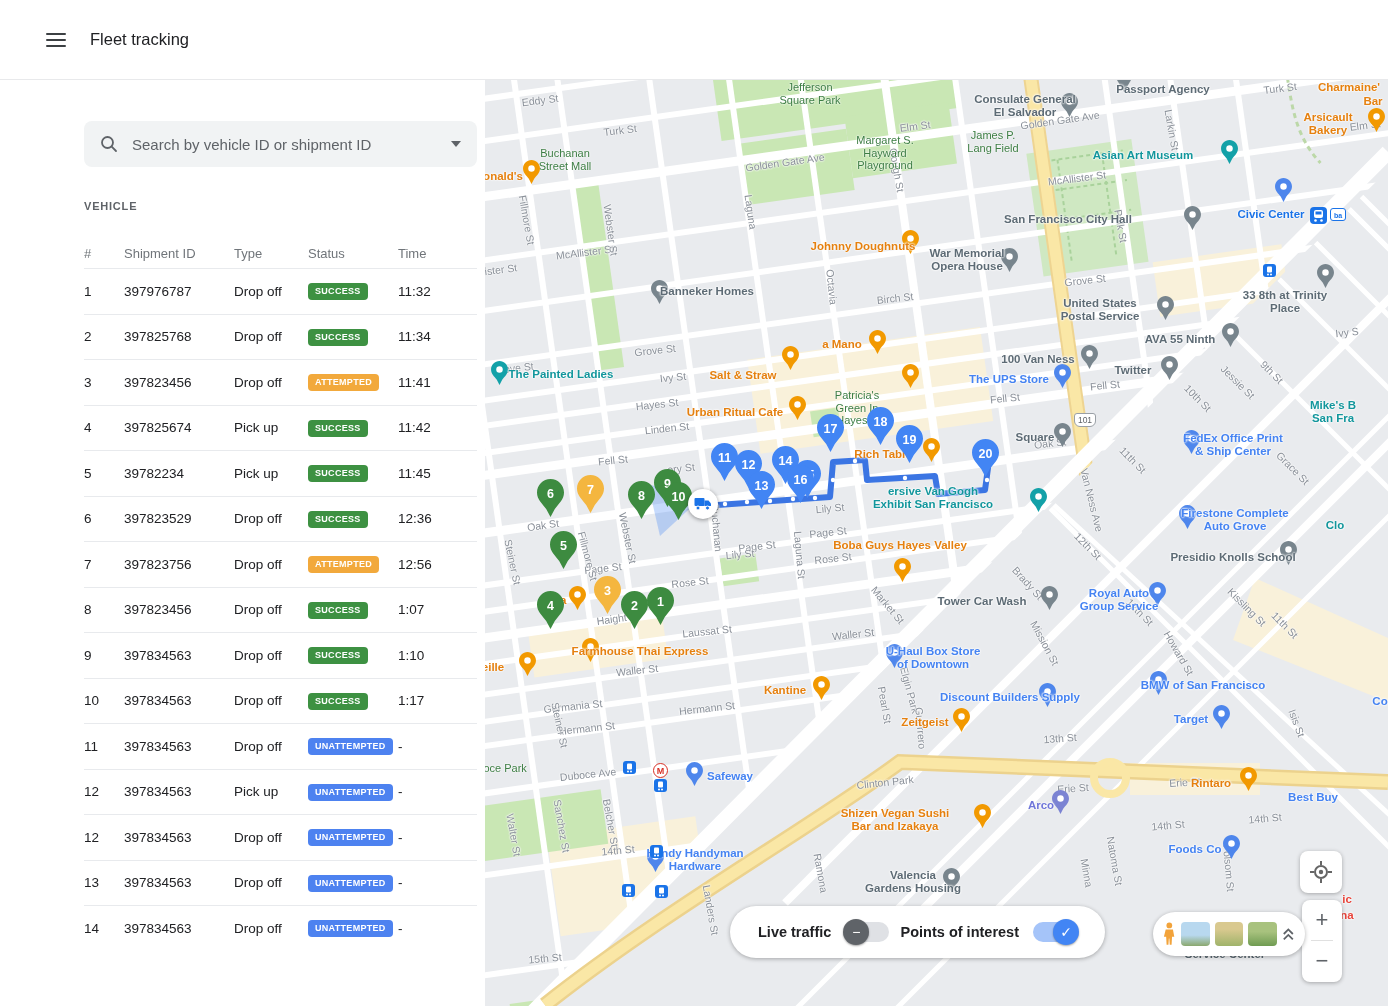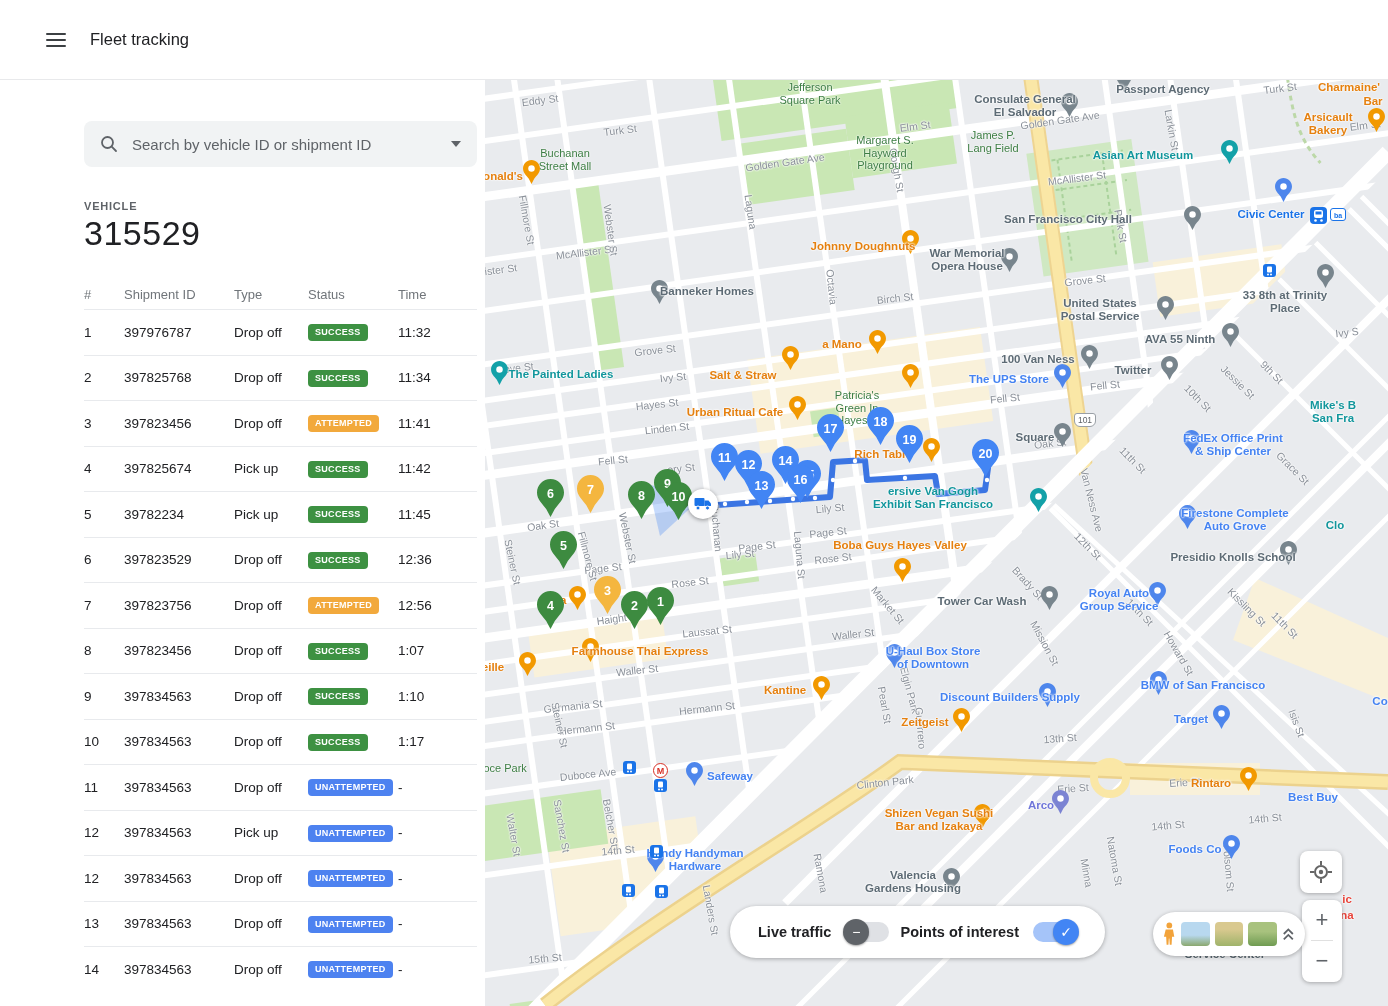--- a/index.html
+++ b/index.html
@@ -85,21 +85,20 @@
   <aside class="sidebar">
     <div class="searchbox">
       <svg width="18" height="18" viewBox="0 0 18 18">
         <circle cx="7.5" cy="7.5" r="5.5" fill="none" stroke="#5f6368" stroke-width="1.8"></circle>
         <line x1="11.7" y1="11.7" x2="16" y2="16" stroke="#5f6368" stroke-width="1.8" stroke-linecap="round"></line>
       </svg>
       <span class="ph">Search by vehicle ID or shipment ID</span>
       <span class="caret"></span>
     </div>
     <div class="veh-label">VEHICLE</div>
-    <div class="veh-id">315529</div>
     <div class="tbl">
       <div class="thead">
         <span>#</span>
         <span>Shipment ID</span>
         <span>Type</span>
         <span>Status</span>
         <span>Time</span>
       </div>
       <div id="tbody">
           <div class="trow">
@@ -541,21 +540,21 @@
   <path d="M12 0C5.4 0 0 5.4 0 12c0 6 4.5 9.6 8.2 14.7L12 34l3.8-7.3C19.5 21.6 24 18 24 12 24 5.4 18.6 0 12 0z" fill="#f29900"></path>
   <circle cx="12" cy="12" r="4.6" fill="#fff"></circle>
           </svg></div>
         <div class="poi" style="left: 726px; top: 704px; color: rgb(229, 128, 15);">
           <div>Rintaro</div>
         </div>
         <div class="pin" style="left: 489px; top: 724px;"><svg width="17" height="24" viewBox="0 0 24 34">
   <path d="M12 0C5.4 0 0 5.4 0 12c0 6 4.5 9.6 8.2 14.7L12 34l3.8-7.3C19.5 21.6 24 18 24 12 24 5.4 18.6 0 12 0z" fill="#f29900"></path>
   <circle cx="12" cy="12" r="4.6" fill="#fff"></circle>
           </svg></div>
-        <div class="poi" style="left: 454px; top: 740px; color: rgb(229, 128, 15);">
+        <div class="poi" style="left: 410px; top: 740px; color: rgb(229, 128, 15);">
           <div>Shizen Vegan Sushi</div>
           <div>Bar and Izakaya</div>
         </div>
         <div class="pin" style="left: 883px; top: 28px;"><svg width="17" height="24" viewBox="0 0 24 34">
   <path d="M12 0C5.4 0 0 5.4 0 12c0 6 4.5 9.6 8.2 14.7L12 34l3.8-7.3C19.5 21.6 24 18 24 12 24 5.4 18.6 0 12 0z" fill="#f29900"></path>
   <circle cx="12" cy="12" r="4.6" fill="#fff"></circle>
           </svg></div>
         <div class="poi" style="left: 843px; top: 44px; color: rgb(229, 128, 15);">
           <div>Arsicault Bakery</div>
         </div>

